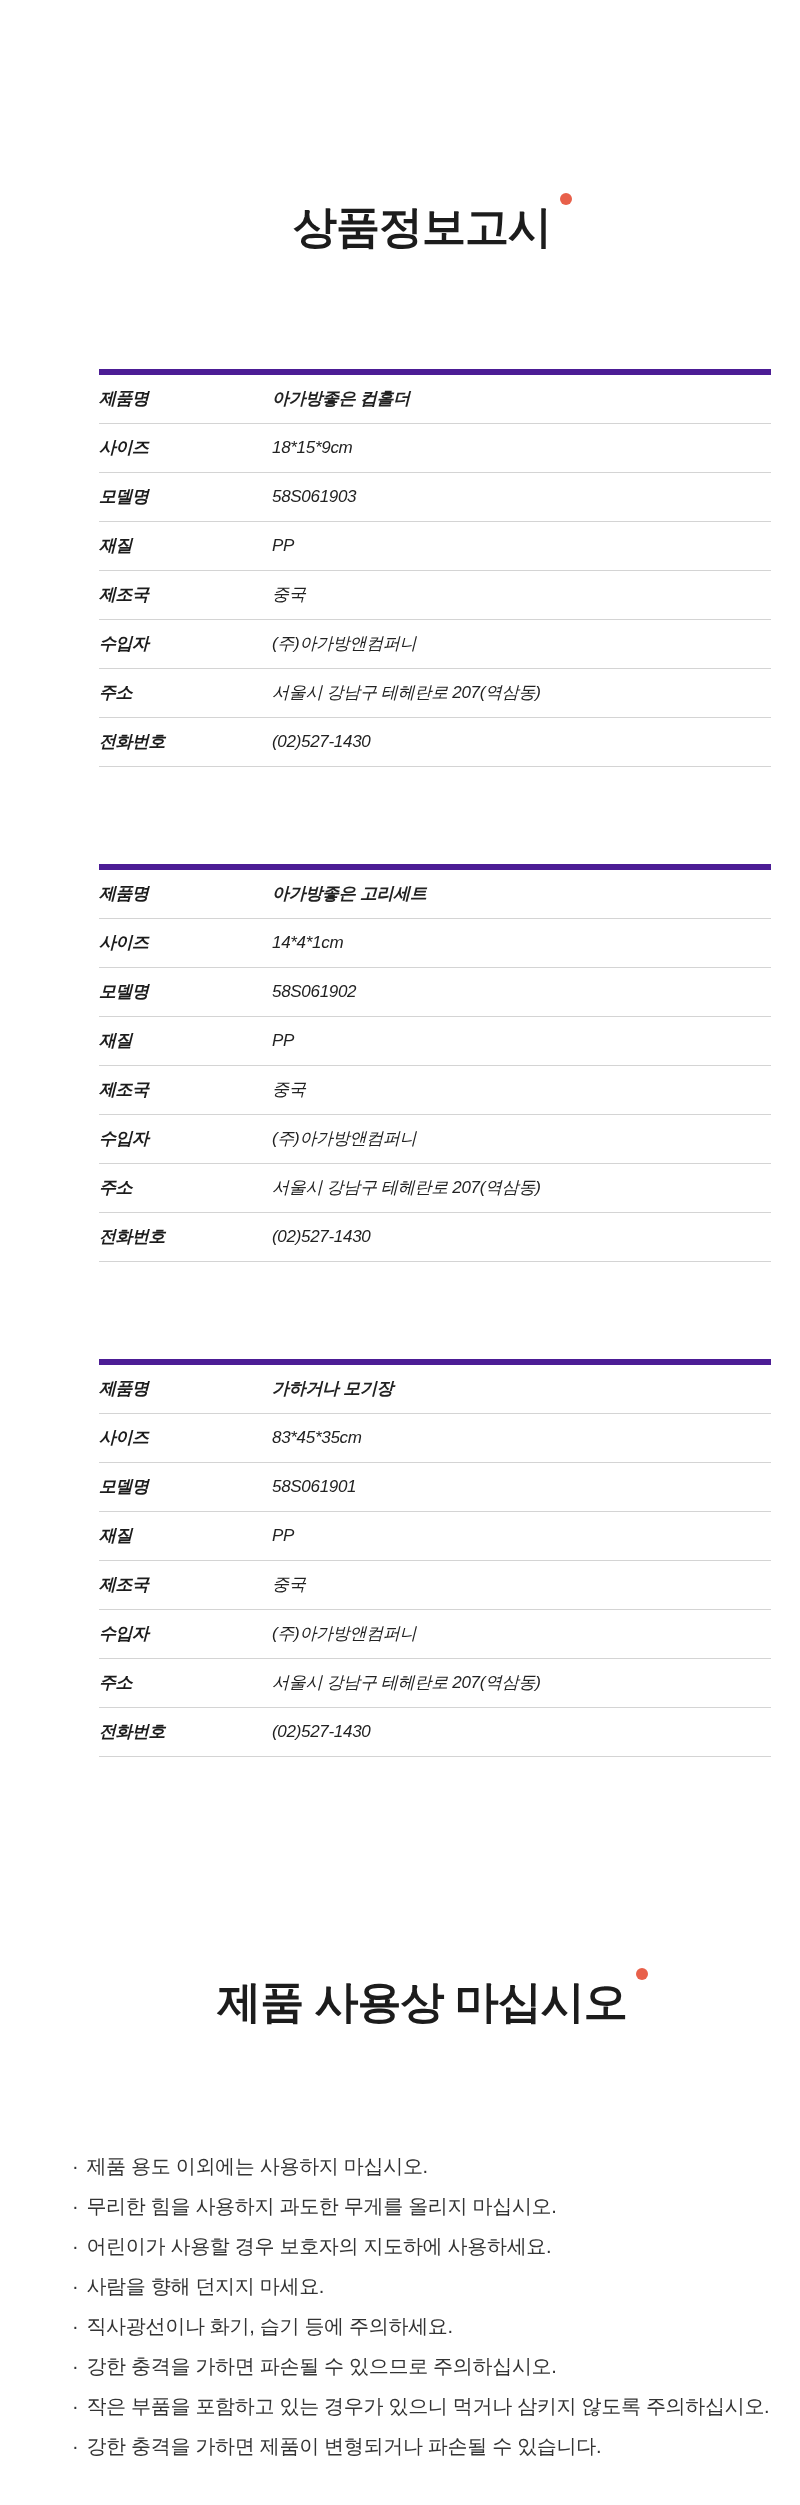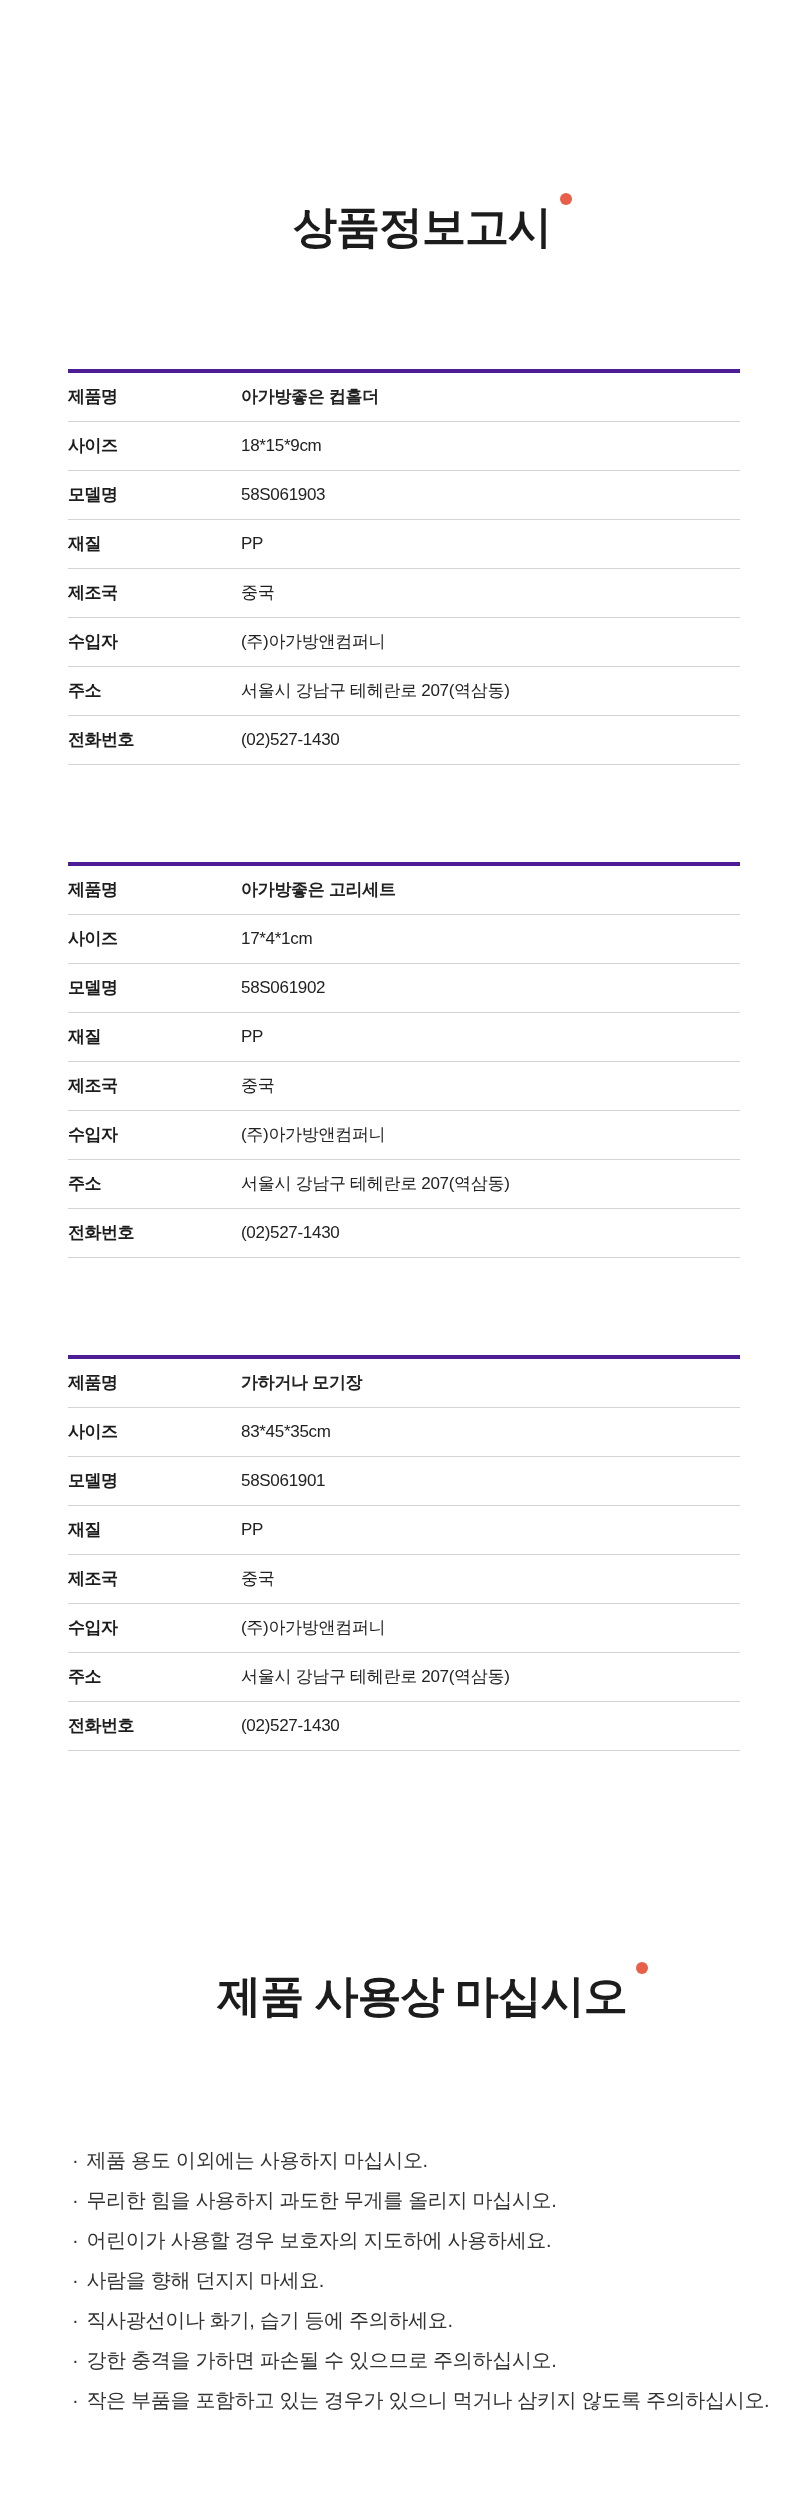--- a/index.html
+++ b/index.html
@@ -33,24 +33,25 @@
     position: absolute;
     top: -8px;
     right: -21px;
     width: 12px;
     height: 12px;
     border-radius: 50%;
     background: #e8604a;
   }
   #tables { margin-top: 86px; }
   .info-table {
-    margin-left: 68px;
+    margin-left: 99px;
     margin-right: 64px;
     width: 672px;
-    border-top: 4px solid #4c1d95;
+    border-top: 6px solid #4c1d95;
+    font-style: italic;
   }
   .info-table:not(:first-child) { margin-top: 97px; }
   .info-row {
     display: flex;
     align-items: center;
     height: 48px;
     border-bottom: 1px solid #d4d4d4;
   }
   .info-label {
     flex: 0 0 173px;
@@ -129,21 +130,21 @@
         <div class="info-value">(02)527-1430</div>
       </div>
     </div>
     <div class="info-table">
       <div class="info-row">
         <div class="info-label">제품명</div>
         <div class="info-value">아가방좋은 고리세트</div>
       </div>
       <div class="info-row">
         <div class="info-label">사이즈</div>
-        <div class="info-value">17*4*1cm</div>
+        <div class="info-value">14*4*1cm</div>
       </div>
       <div class="info-row">
         <div class="info-label">모델명</div>
         <div class="info-value">58S061902</div>
       </div>
       <div class="info-row">
         <div class="info-label">재질</div>
         <div class="info-value">PP</div>
       </div>
       <div class="info-row">
@@ -207,15 +208,16 @@
 </div>
 
 <ul class="precautions" id="precautions">
     <li class="precaution-item"><span class="bullet">·</span><span>제품 용도 이외에는 사용하지 마십시오.</span></li>
     <li class="precaution-item"><span class="bullet">·</span><span>무리한 힘을 사용하지 과도한 무게를 올리지 마십시오.</span></li>
     <li class="precaution-item"><span class="bullet">·</span><span>어린이가 사용할 경우 보호자의 지도하에 사용하세요.</span></li>
     <li class="precaution-item"><span class="bullet">·</span><span>사람을 향해 던지지 마세요.</span></li>
     <li class="precaution-item"><span class="bullet">·</span><span>직사광선이나 화기, 습기 등에 주의하세요.</span></li>
     <li class="precaution-item"><span class="bullet">·</span><span>강한 충격을 가하면 파손될 수 있으므로 주의하십시오.</span></li>
     <li class="precaution-item"><span class="bullet">·</span><span>작은 부품을 포함하고 있는 경우가 있으니 먹거나 삼키지 않도록 주의하십시오.</span></li>
+    <li class="precaution-item"><span class="bullet">·</span><span>강한 충격을 가하면 제품이 변형되거나 파손될 수 있습니다.</span></li>
   </ul>
 
 <div class="bottom-space"></div>
 
 </body></html>

